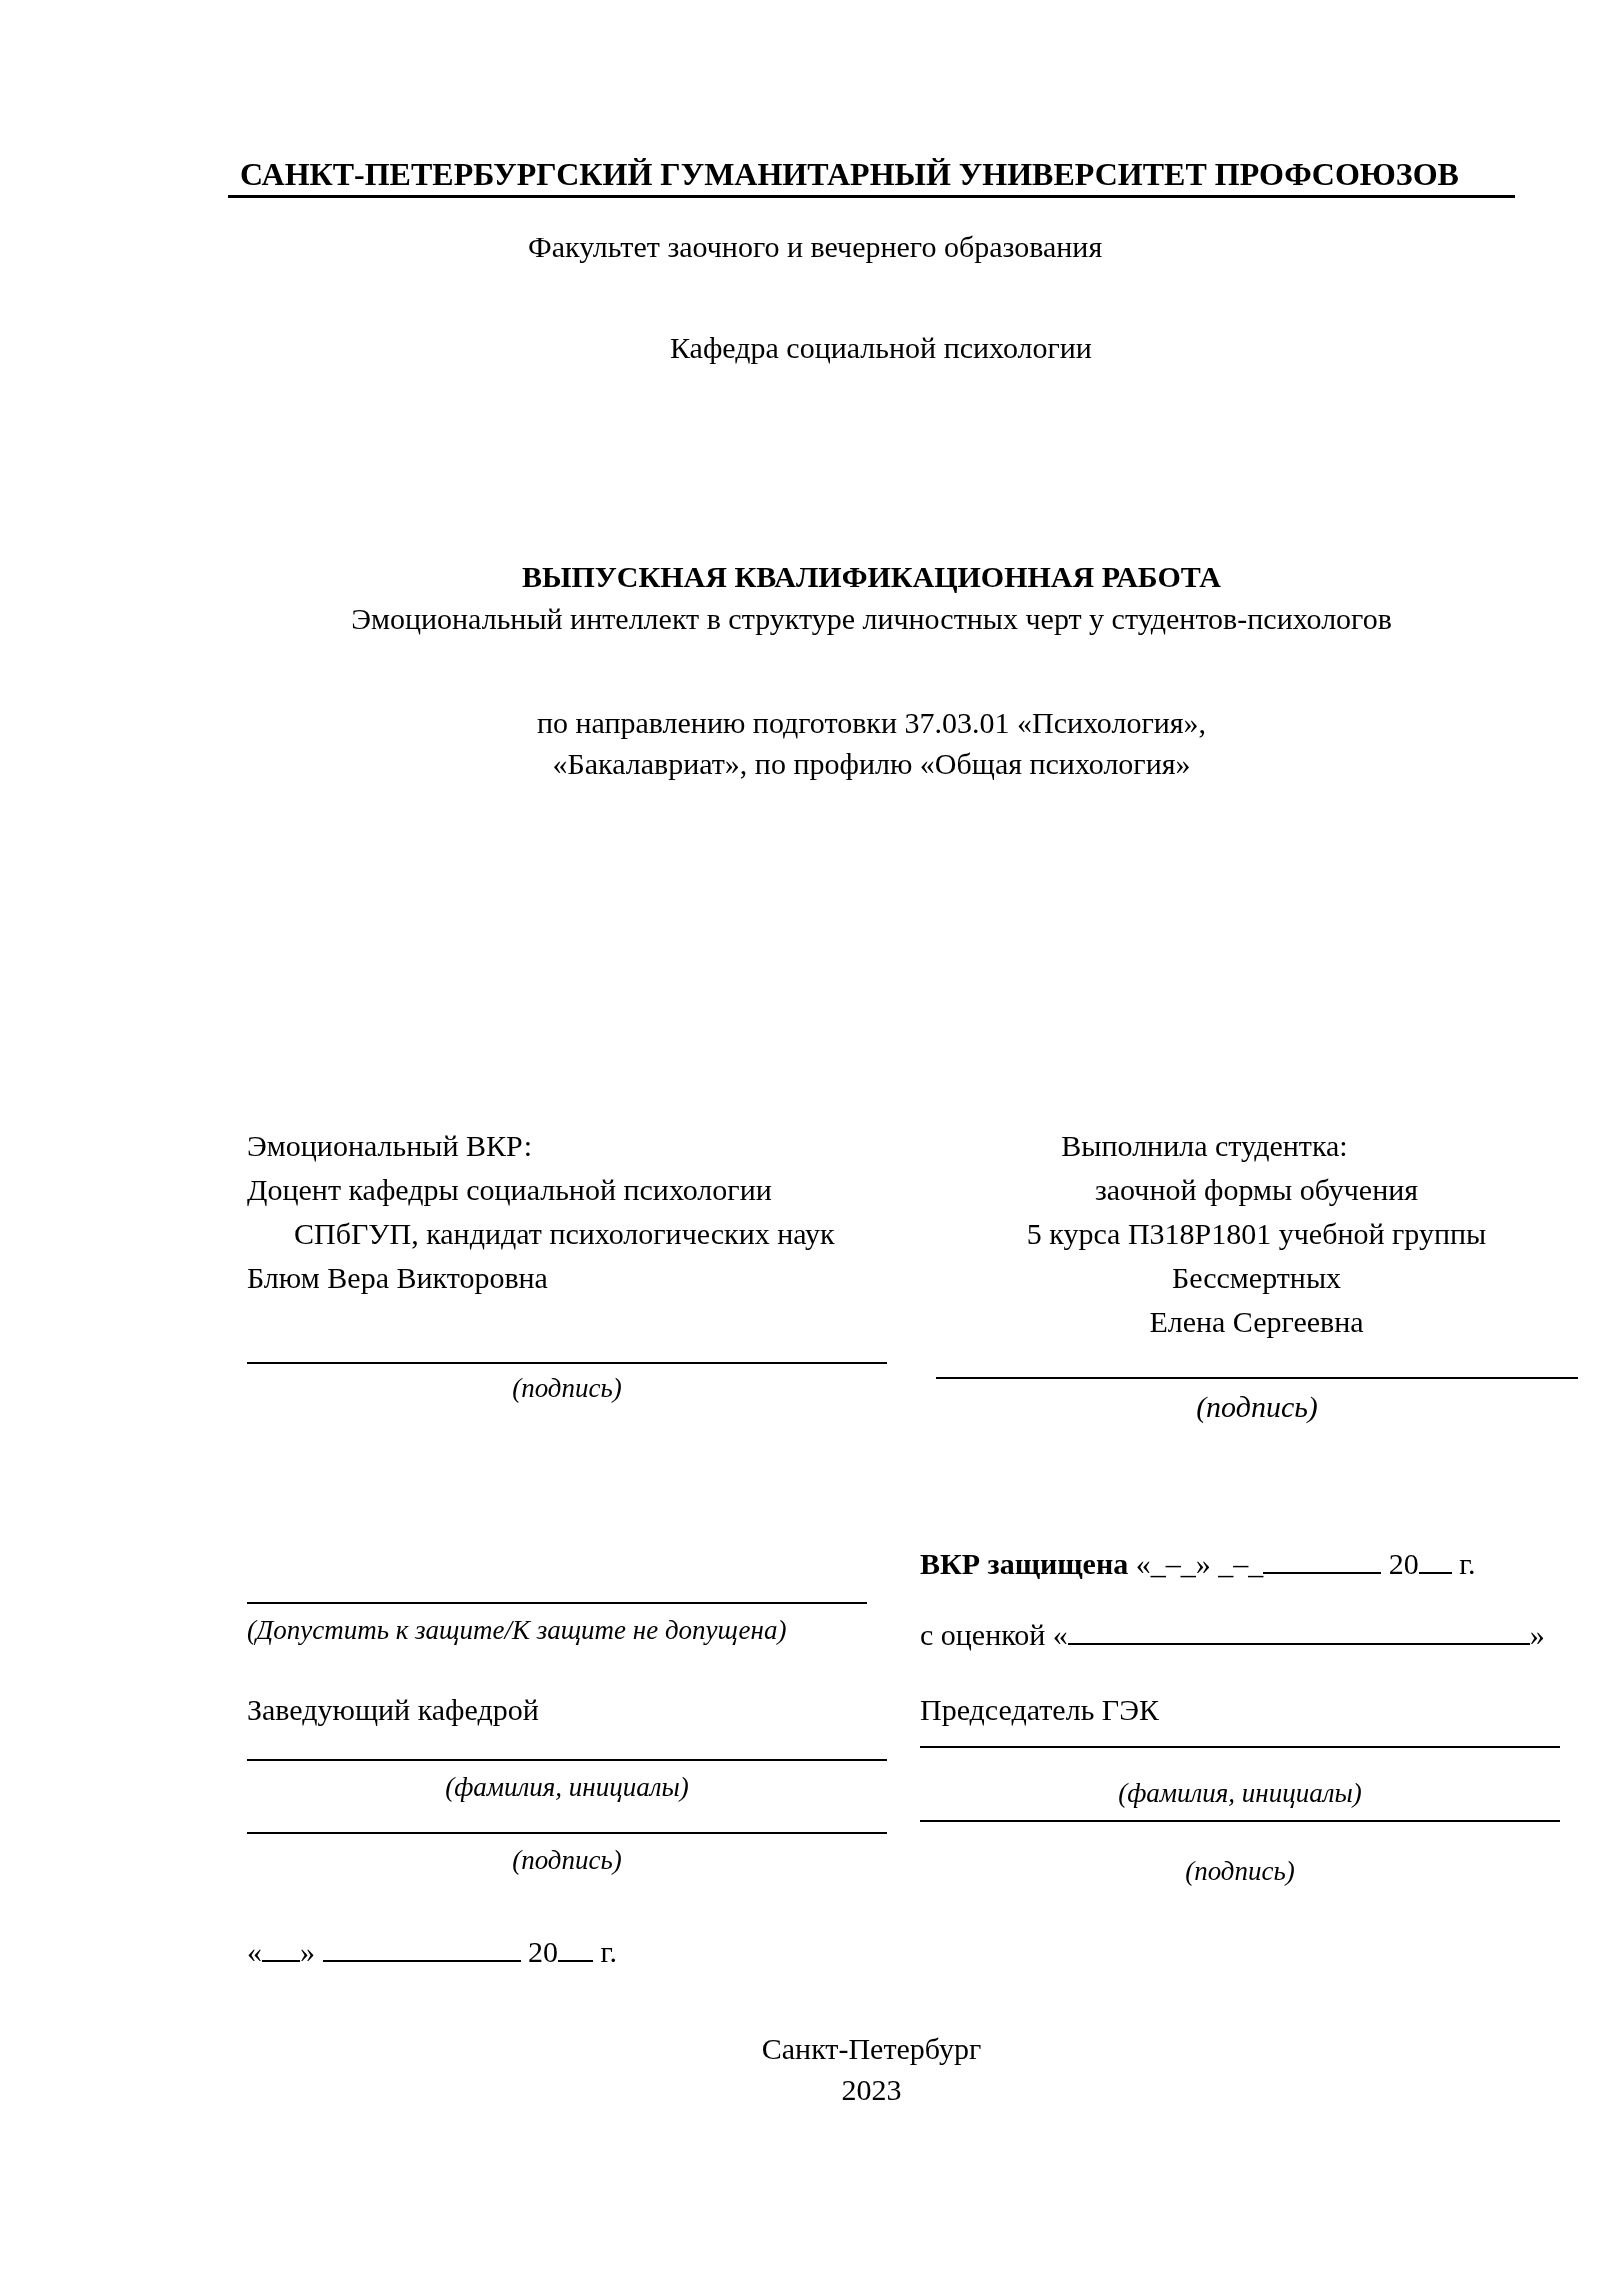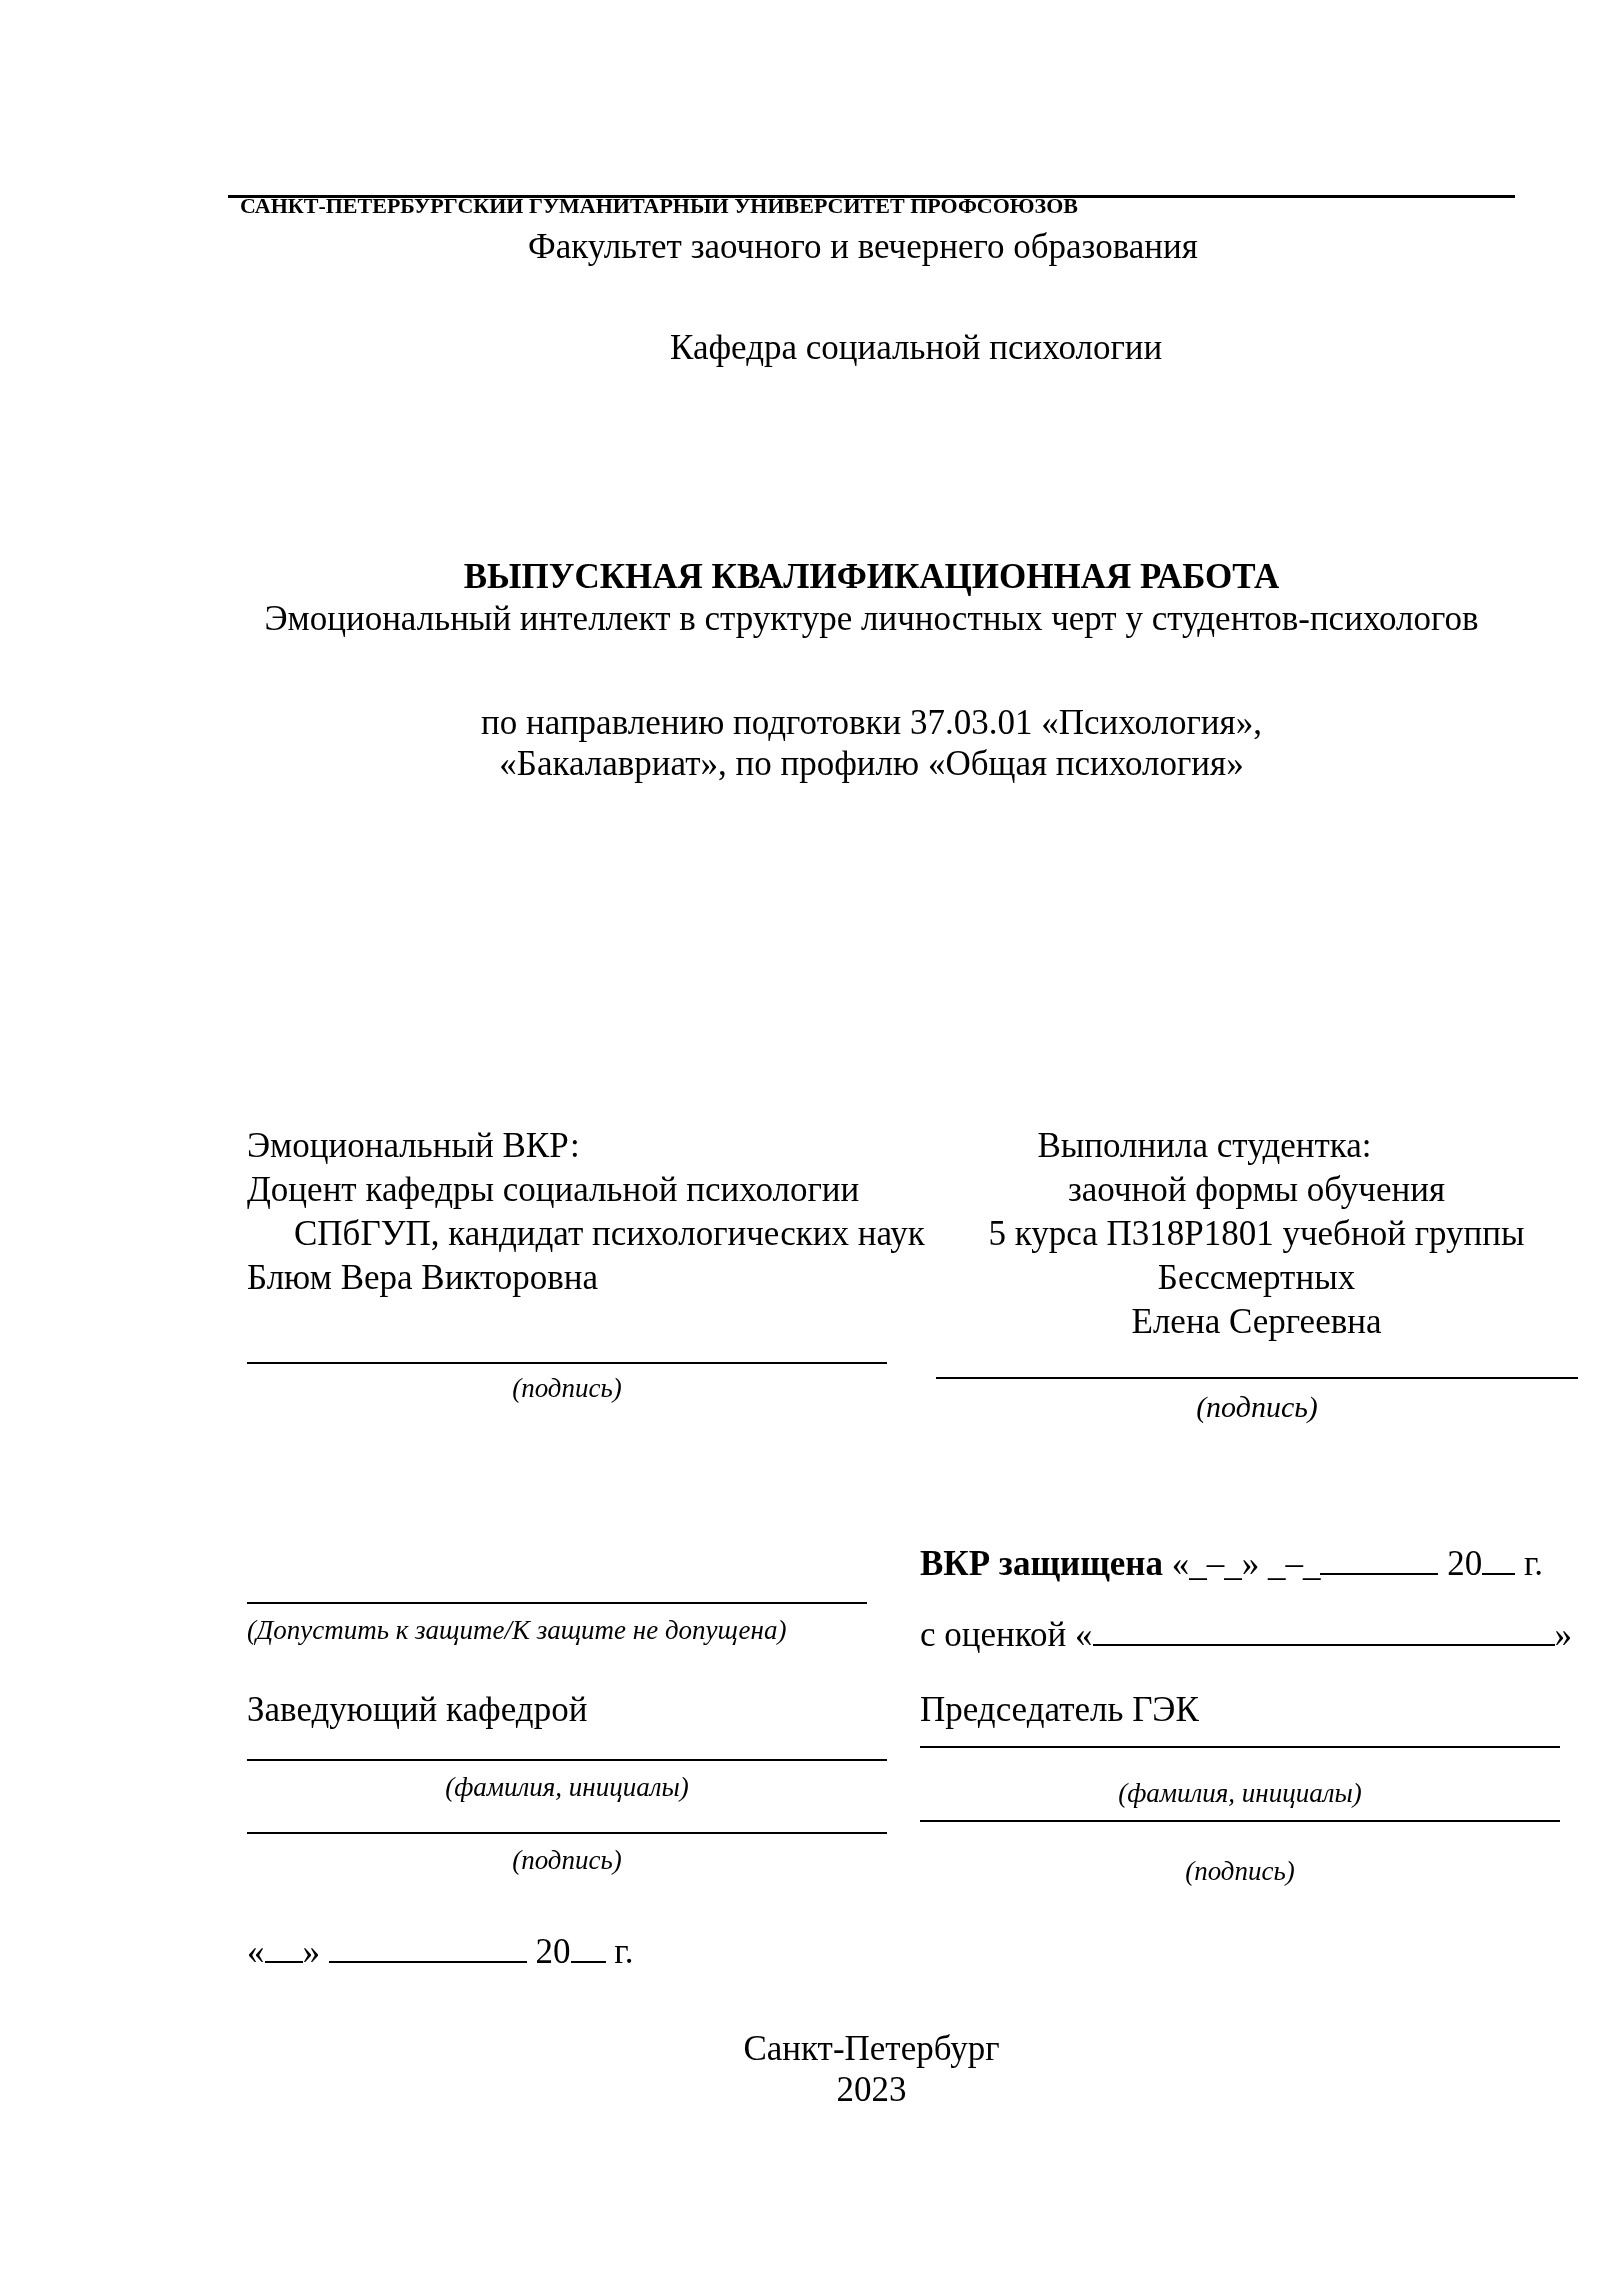--- a/index.html
+++ b/index.html
@@ -9,41 +9,41 @@
     }
     body {
       width: 1623px;
       height: 2295px;
       position: relative;
       overflow: hidden;
       font-family: "Liberation Serif", serif;
       color: #000000;
     }
     .abs { position: absolute; white-space: nowrap; }
-    .t40 { font-size: 35px; line-height: 44px; }
+    .t40 { font-size: 30px; line-height: 44px; }
     .t41 { font-size: 32px; line-height: 44px; }
     .it34 { font-size: 27px; line-height: 35px; font-style: italic; }
     .bold { font-weight: bold; }
     .center { text-align: center; }
     .uline {
       position: absolute;
       border-bottom: 2.4px solid #000000;
       height: 0;
     }
     .blank {
       display: inline-block;
       border-bottom: 2.4px solid #000000;
       height: 28px;
       vertical-align: baseline;
     }
   </style>
 </head>
 <body>
 
-<div class="abs t41 bold" style="left:240px; top:152px; font-size:22px; letter-spacing:0px;margin-top:32px;">САНКТ-ПЕТЕРБУРГСКИЙ ГУМАНИТАРНЫЙ УНИВЕРСИТЕТ ПРОФСОЮЗОВ</div>
+<div class="abs t41 bold" style="left:240px; top:152px; font-size:32px; letter-spacing:0px;">САНКТ-ПЕТЕРБУРГСКИЙ ГУМАНИТАРНЫЙ УНИВЕРСИТЕТ ПРОФСОЮЗОВ</div>
 <div class="uline" style="left:228px; top:195px; width:1287px; border-bottom-width:3.9px;"></div>
 
 <div class="abs t40" style="left:528px; top:225px;">Факультет заочного и вечернего образования</div>
 
 <div class="abs t40" style="left:670px; top:326px;">Кафедра социальной психологии</div>
 
 <div class="abs t40 bold center" style="left:0; width:1743px; top:555px;">ВЫПУСКНАЯ КВАЛИФИКАЦИОННАЯ РАБОТА</div>
 <div class="abs t40 center" style="left:0; width:1743px; top:597px;">Эмоциональный интеллект в структуре личностных черт у студентов-психологов</div>
 
 <div class="abs t40 center" style="left:0; width:1743px; top:701px;">по направлению подготовки 37.03.01 «Психология»,</div>

